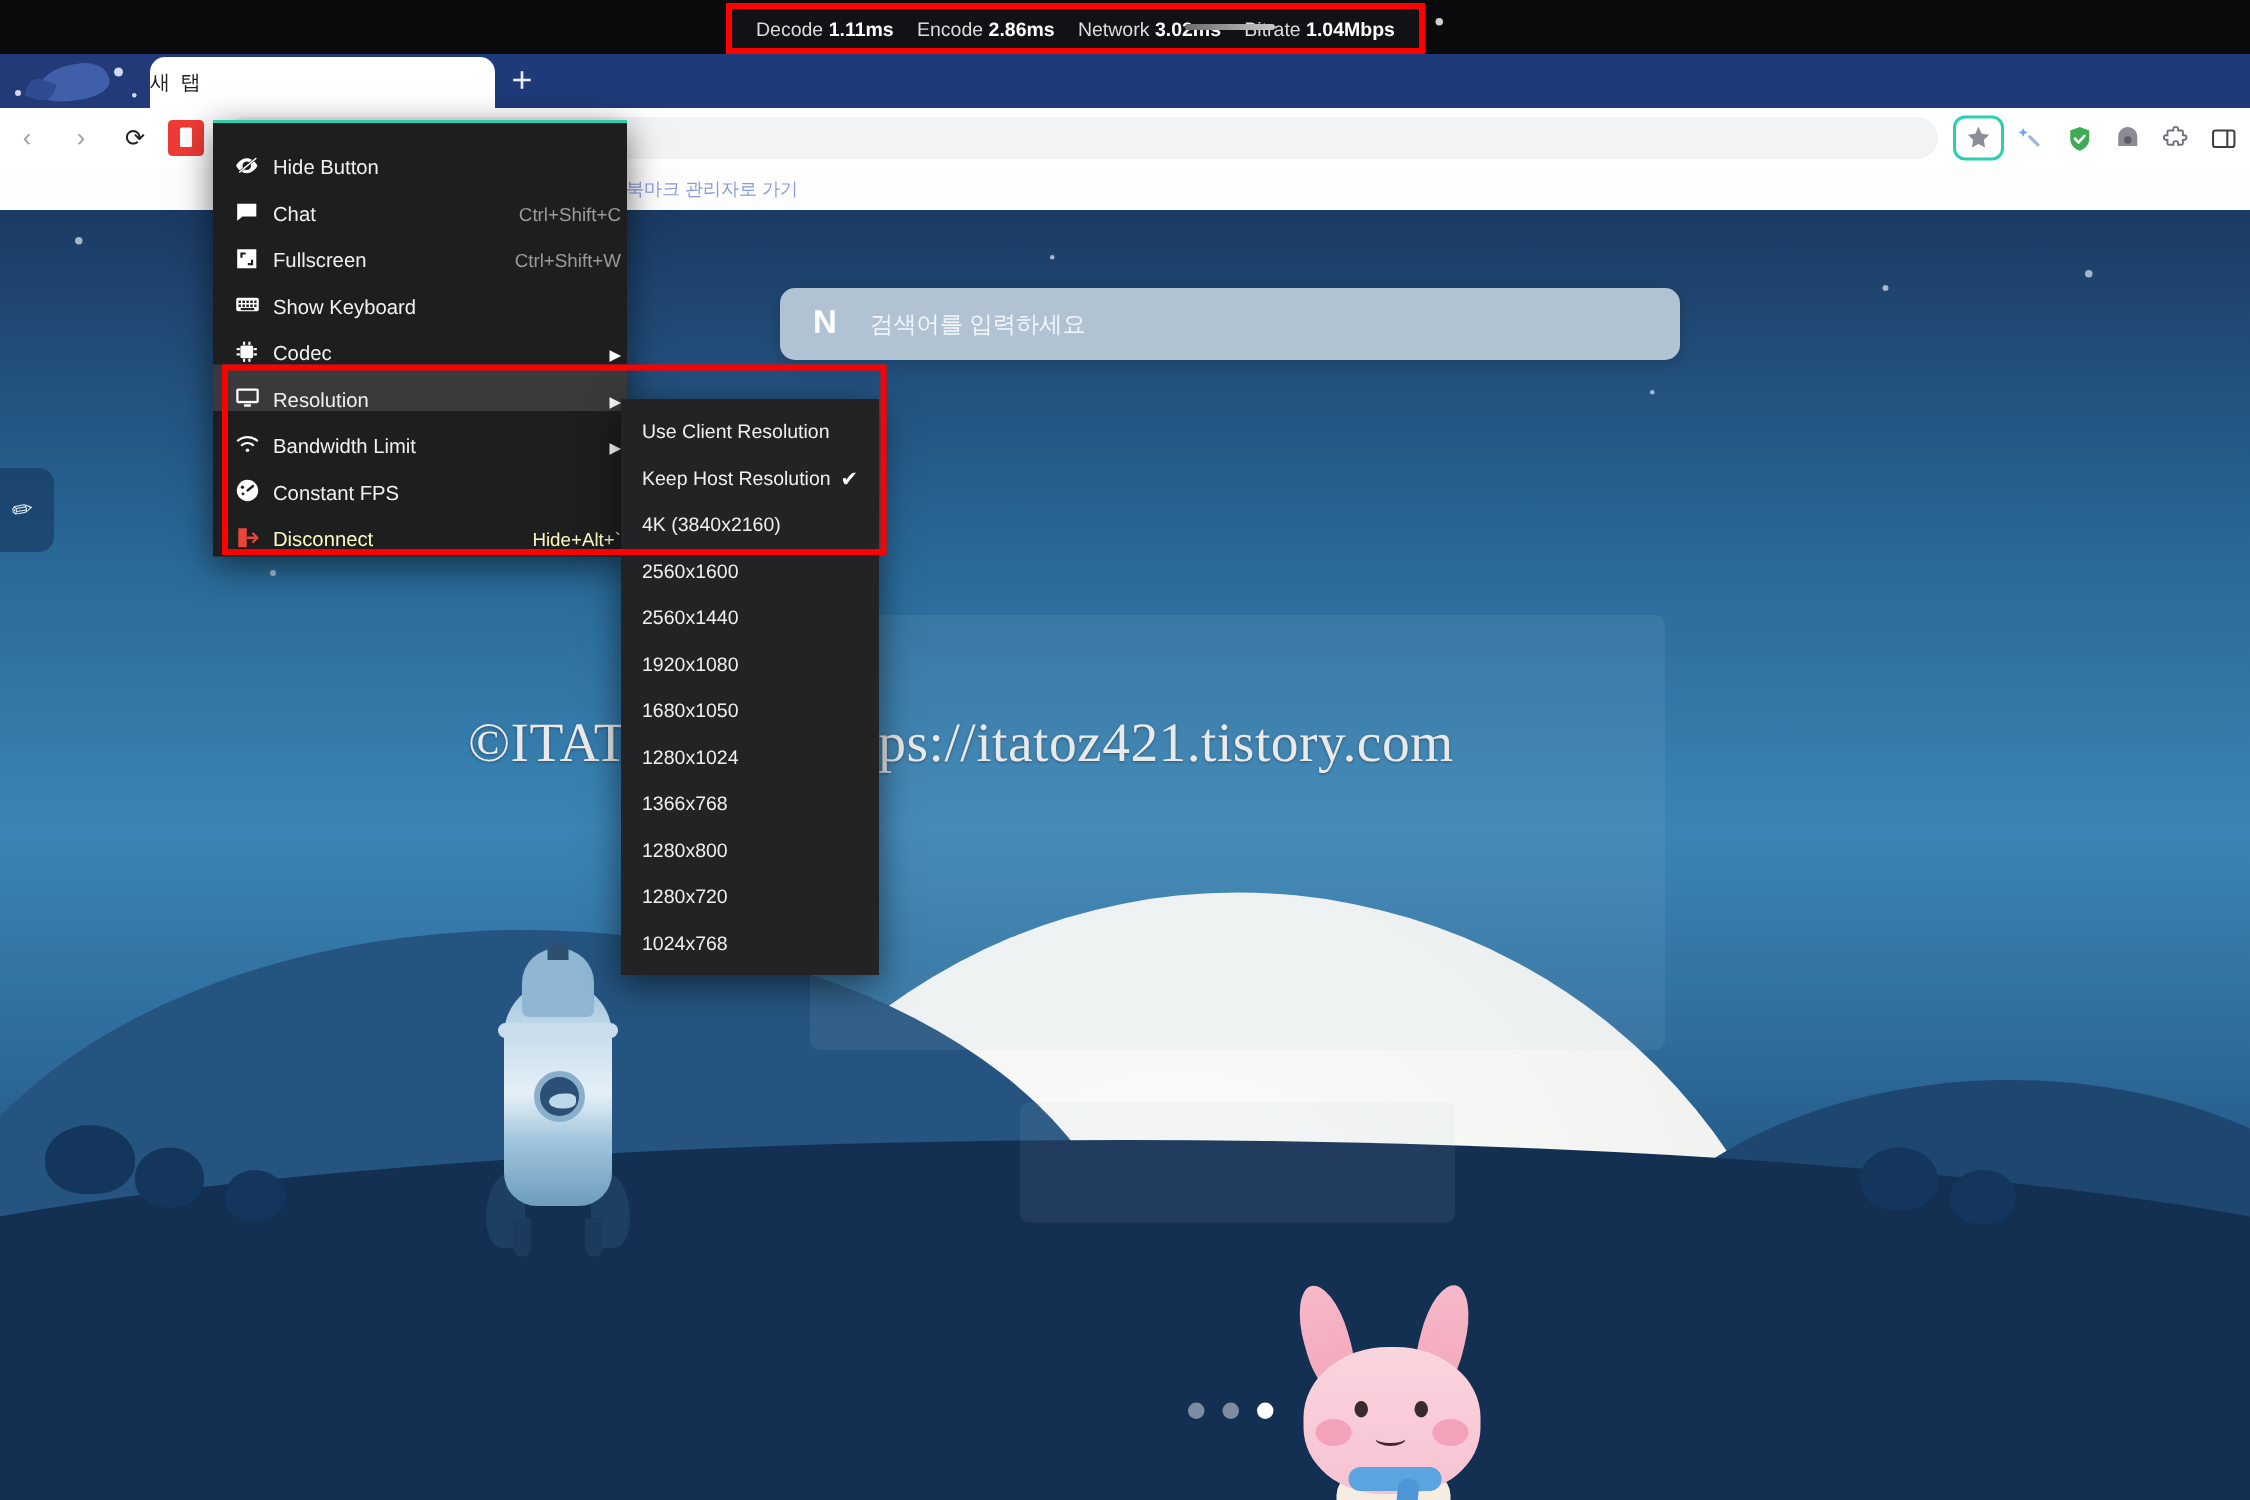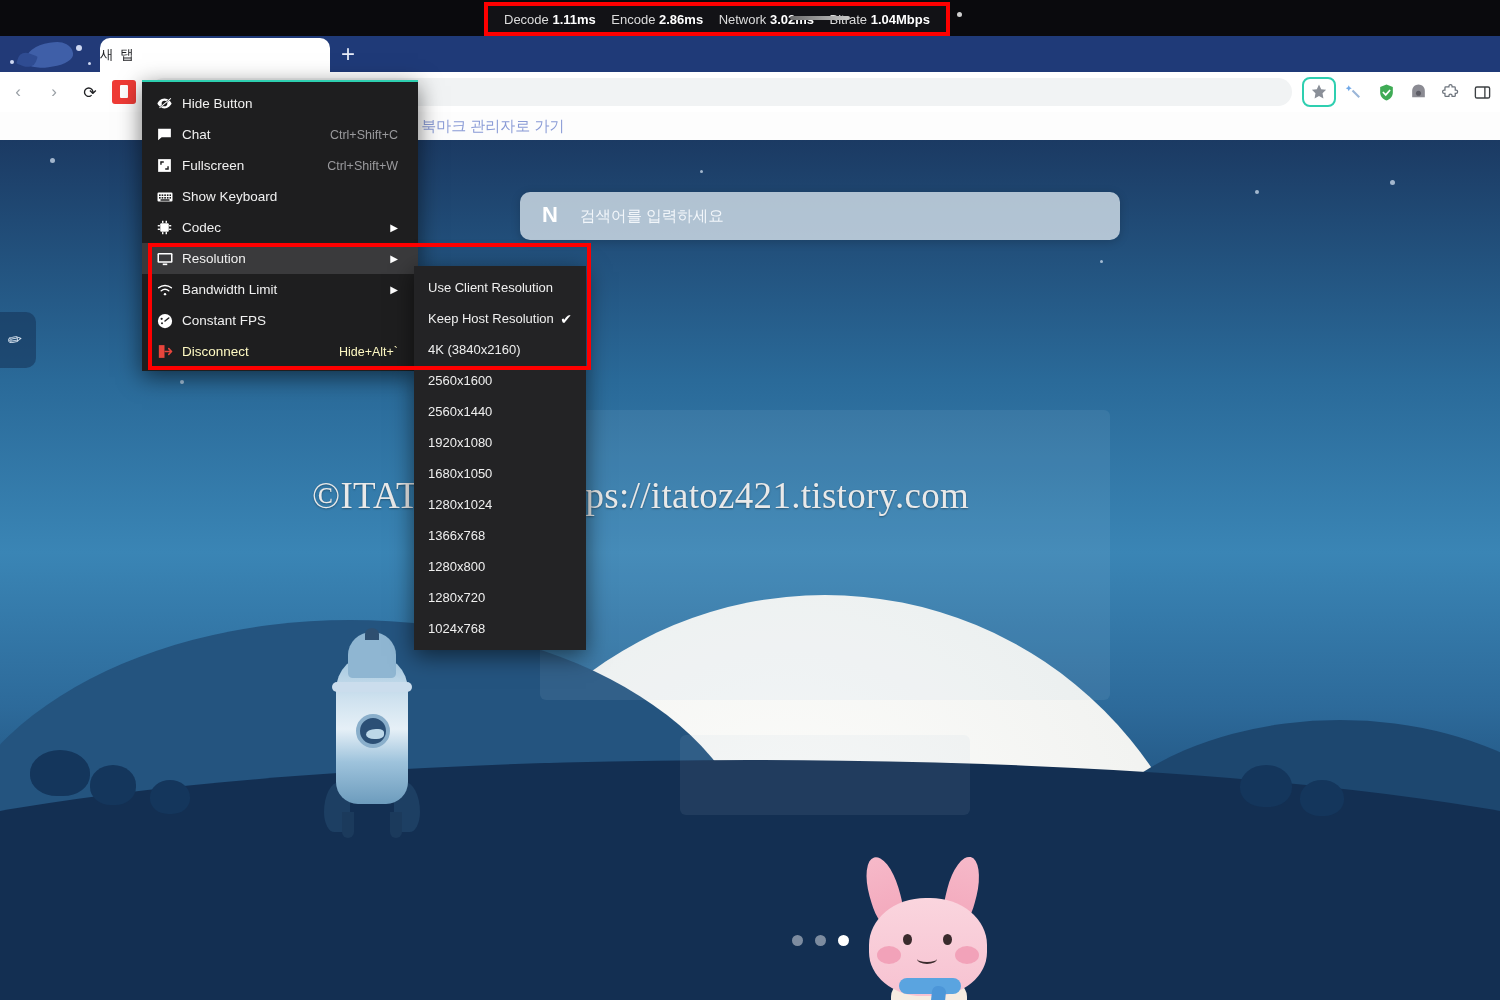--- a/index.html
+++ b/index.html
@@ -97,21 +97,21 @@
     width: 28px; height: 28px; margin-right: 4px;
     display: flex; align-items: center; justify-content: center;
     font-size: 15px; color: #5f6368; position: relative;
   }
   .tb-icon.boxed { border: 2px solid #2ecfb0; border-radius: 8px; width: 34px; height: 30px; }
 
   .bookmarkbar {
     position: absolute; left: 0; top: 112px; width: 1500px; height: 28px;
     background: #fdfdfd;
     display: flex; align-items: center; padding-left: 14px;
-    font-size: 15px; color: #3c4043;
+    font-size: 12px; color: #3c4043;
   }
   .bm-text { color: #3c4043; }
   .bm-link { color: #8a9bd6; margin-left: 2px; }
 
   
   .ntp {
     position: absolute; left: 0; top: 140px; width: 1500px; height: 860px;
     background: linear-gradient(180deg,#1b3a63 0%, #2a6a99 28%, #3a85b5 48%, #2d6a9a 66%, #1c4a75 82%, #112c4d 100%);
     overflow: hidden;
   }
@@ -254,22 +254,22 @@
   }
 
   
   .ctxmenu {
     position: absolute; left: 142px; top: 80px; width: 276px;
     background: #1e1e1f; padding: 6px 0 4px 0;
     box-shadow: 0 6px 22px rgba(0,0,0,.55);
     border-top: 2px solid #2ecfb0;
   }
   .ctx-item {
-    height: 31px; display: flex; align-items: center;
-    padding: 0 20px 0 14px; color: #f0f0f0; font-size: 13.5px;
+    height: 31px; display: flex; align-items: flex-end;
+    padding: 0 4px 0 14px; color: #f0f0f0; font-size: 13.5px;
     position: relative;
   }
   .ctx-item.hl { background: #3a3a3c; }
   .ctx-item.danger .ctx-label, .ctx-item.danger .ctx-accel { color: #fef9c3; }
   .ctx-icon {
     width: 26px; min-width: 26px; display: flex; align-items: center;
     color: #ffffff; font-size: 14px;
   }
   .ctx-label { flex: 1; }
   .ctx-accel { color: #9a9a9d; font-size: 12.5px; }

